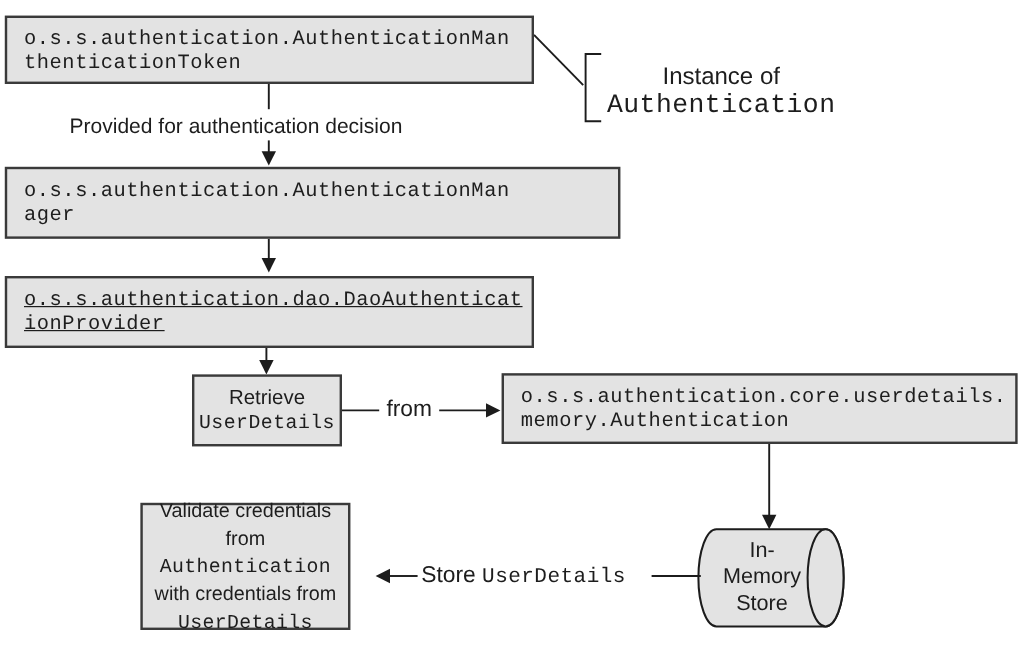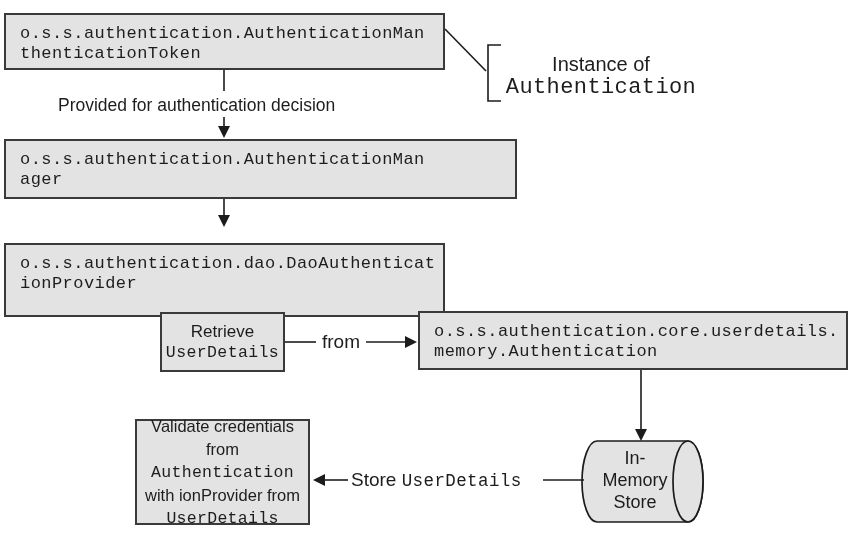--- a/index.html
+++ b/index.html
@@ -20,28 +20,28 @@
   .connector-layer .cyl-face{fill:var(--box-fill);stroke:var(--line);stroke-width:1.7;}
 
   .node{position:absolute;background:var(--box-fill);border:2px solid var(--box-border);}
   .mono{font-family:"Liberation Mono","DejaVu Sans Mono",monospace;}
 
   
   .classbox{padding:9px 0 0 14px;font-family:"Liberation Mono","DejaVu Sans Mono",monospace;
             font-size:17px;line-height:19.5px;letter-spacing:0.45px;white-space:nowrap;}
   .box-token{left:4px;top:13px;width:441px;height:57px;}
   .box-manager{left:4px;top:139px;width:513px;height:60px;}
-  .box-dao{left:4px;top:243px;width:441px;height:74px;}
+  .box-dao{left:4px;top:230px;width:441px;height:60px;text-decoration:underline;}
   .box-inmemory{left:418px;top:311px;width:430px;height:59px;}
 
   
   .centerbox{display:flex;flex-direction:column;align-items:center;justify-content:center;text-align:left;}
   .box-retrieve{left:160px;top:312px;width:125px;height:60px;font-size:17px;line-height:21px;}
   .box-retrieve .mono{font-size:16.5px;letter-spacing:0.4px;}
-  .box-validate{left:135px;top:419px;width:175px;height:106px;font-size:16.5px;line-height:23px;}
+  .box-validate{left:117px;top:419px;width:175px;height:106px;font-size:16.5px;line-height:23px;}
   .box-validate .mono{font-size:16.5px;letter-spacing:0.3px;}
 
   
   .label{position:absolute;white-space:nowrap;}
   .label-provided{left:58px;top:95px;width:332px;font-size:17.5px;}
   .label-from{left:316px;top:331px;width:50px;text-align:center;font-size:19px;}
   .label-return{left:351px;top:469px;font-size:19px;}
   .label-return .mono{font-size:17.5px;letter-spacing:0.4px;}
   .annotation-instance{left:495px;top:53px;width:212px;text-align:center;}
   .annotation-instance .line-sans{font-size:20px;line-height:23px;}
@@ -120,21 +120,21 @@
 
   <div class="node centerbox box-retrieve">
     <div>Retrieve</div>
     <div class="mono">UserDetails</div>
   </div>
 
   <div class="node centerbox box-validate">
     <div>Validate credentials</div>
     <div>from</div>
     <div class="mono">Authentication</div>
-    <div>with ionProvider from</div>
+    <div>with credentials from</div>
     <div class="mono">UserDetails</div>
   </div>
 
   <div class="label label-provided">Provided for authentication decision</div>
 
   <div class="label label-from">from</div>
 
   <div class="label label-return">
     <span>Store</span>
     <span class="mono">UserDetails</span>

